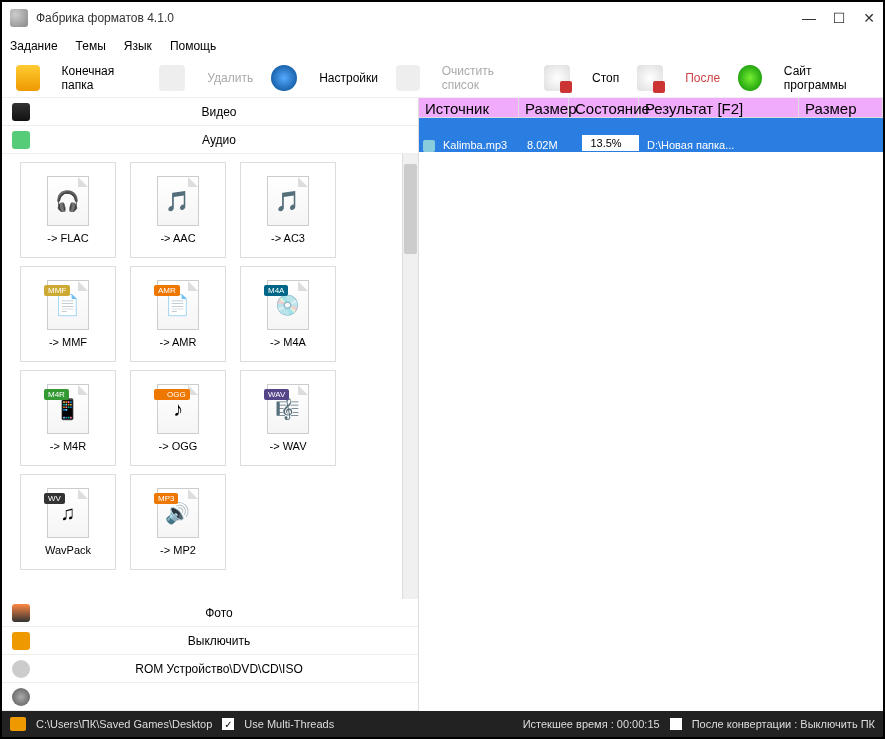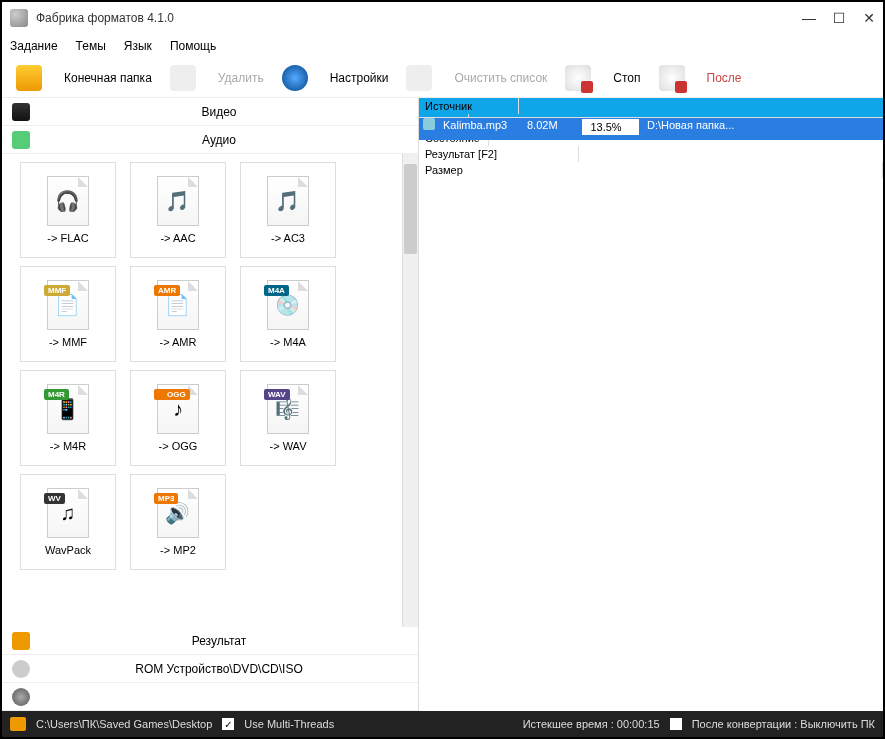--- a/index.html
+++ b/index.html
@@ -36,29 +36,29 @@
 .ic-doc { background: #e90; }
 .ic-rom { background: #ccc; border-radius: 50%; }
 .ic-util { background: radial-gradient(#aaa, #555); border-radius: 50%; }
 .formats-wrap { flex: 1; display: flex; overflow: hidden; }
 .formats { flex: 1; padding: 8px 18px; display: grid; grid-template-columns: repeat(3, 96px); grid-auto-rows: 96px; gap: 8px 14px; overflow: hidden; justify-content: start; align-content: start; }
 .scrollbar-v { width: 16px; background: #f0f0f0; border-left: 1px solid #ddd; position: relative; }
 .scroll-thumb-v { position: absolute; left: 1px; right: 1px; top: 10px; height: 90px; background: #ccc; border-radius: 2px; }
 .fmt { border: 1px solid #ddd; display: flex; flex-direction: column; align-items: center; justify-content: center; cursor: pointer; font-size: 11px; background: #fff; }
 .fmt-icon { width: 42px; height: 50px; background: linear-gradient(#fff, #f5f5f5); border: 1px solid #ccc; position: relative; margin-bottom: 6px; display: flex; align-items: center; justify-content: center; }
 .fmt-icon::before { content: ""; position: absolute; top: 0; right: 0; border-width: 0 10px 10px 0; border-style: solid; border-color: #fff #fff #ddd #ddd; }
-.fmt-badge { position: absolute; top: 4px; left: -4px; font-size: 8px; color: #fff; padding: 1px 4px; border-radius: 2px; font-weight: bold; }
+.fmt-badge { position: absolute; top: 4px; left: -4px; font-size: 8px; color: #fff; padding: 1px 4px; border-radius: 2px; font-weight: normal; }
 .b-mmf { background: #ca3; } .b-amr { background: #e70; } .b-m4a { background: #068; }
 .b-m4r { background: #393; } .b-ogg { background: #e70; padding-left: 13px; } .b-wav { background: #548; }
 .b-wv { background: #333; } .b-mp3 { background: #e70; }
 .right { flex: 1; display: flex; flex-direction: column; }
-.table-head { display: flex; height: 20px; font-size: 11px; background: #0ea5e9; border-bottom: 1px solid #ddd; flex-direction: column; }
+.table-head { display: flex; height: 20px; font-size: 15px; background: #f0abfc; border-bottom: 1px solid #ddd; }
 .th { padding: 2px 6px; border-right: 1px solid #ddd; }
 .c1 { width: 100px; } .c2 { width: 50px; } .c3 { width: 70px; } .c4 { width: 160px; } .c5 { flex: 1; }
-.table-row { display: flex; height: 22px; font-size: 11px; background: #2a7de1; color: #fff; align-items: flex-start; }
+.table-row { display: flex; height: 34px; font-size: 11px; background: #2a7de1; color: #fff; align-items: flex-end; }
 .td { padding: 1px 6px; overflow: hidden; white-space: nowrap; }
 .row-icon { width: 12px; height: 12px; background: #8cd; margin-left: 4px; margin-right: 2px; border-radius: 2px; }
 .progress-cell { background: #fff; position: relative; height: 16px; margin: 1px 2px; display: flex; align-items: center; justify-content: center; color: #000; }
 .progress-bar { position: absolute; left: 0; top: 0; bottom: 0; width: 13.5%; background: #2a7de1; }
 .progress-text { position: relative; z-index: 1; }
 .statusbar { height: 26px; background: #222; color: #ddd; display: flex; align-items: center; font-size: 11px; padding: 0 8px; gap: 10px; }
 .sb-folder { width: 16px; height: 14px; background: #e90; border-radius: 2px; }
 .sb-path { }
 .sb-check { width: 12px; height: 12px; background: #fff; display: inline-flex; align-items: center; justify-content: center; color: #000; font-size: 10px; }
 .sb-spacer { flex: 1; }
@@ -103,20 +103,24 @@
     <span>Очистить список</span>
   </div>
   <div class="tool-btn">
     <div class="tool-icon ic-stop"></div>
     <span>Стоп</span>
   </div>
   <div class="tool-btn red">
     <div class="tool-icon ic-pause"></div>
     <span>После</span>
   </div>
+  <div class="tool-btn">
+    <div class="tool-icon ic-web"></div>
+    <span>Сайт программы</span>
+  </div>
 </div>
 
 <div class="content">
   <div class="left">
     <div class="cat-row">
       <div class="cat-icon ic-video"></div>
       <div class="cat-label-wrap"><span>Видео</span></div>
     </div>
     <div class="cat-row">
       <div class="cat-icon ic-audio"></div>
@@ -197,22 +201,26 @@
               <span class="fmt-glyph">🔊</span>
             </div>
             <span>-&gt; MP2</span>
           </div>
         </div>
       <div class="scrollbar-v">
         <div class="scroll-thumb-v"></div>
       </div>
     </div>
     <div class="cat-row">
+      <div class="cat-icon ic-photo"></div>
+      <div class="cat-label-wrap"><span>Фото</span></div>
+    </div>
+    <div class="cat-row">
       <div class="cat-icon ic-doc"></div>
-      <div class="cat-label-wrap"><span>Результат</span></div>
+      <div class="cat-label-wrap"><span>Выключить</span></div>
     </div>
     <div class="cat-row">
       <div class="cat-icon ic-rom"></div>
       <div class="cat-label-wrap"><span>ROM Устройство\DVD\CD\ISO</span></div>
     </div>
     <div class="cat-row">
       <div class="cat-icon ic-util"></div>
     </div>
   </div>
 

